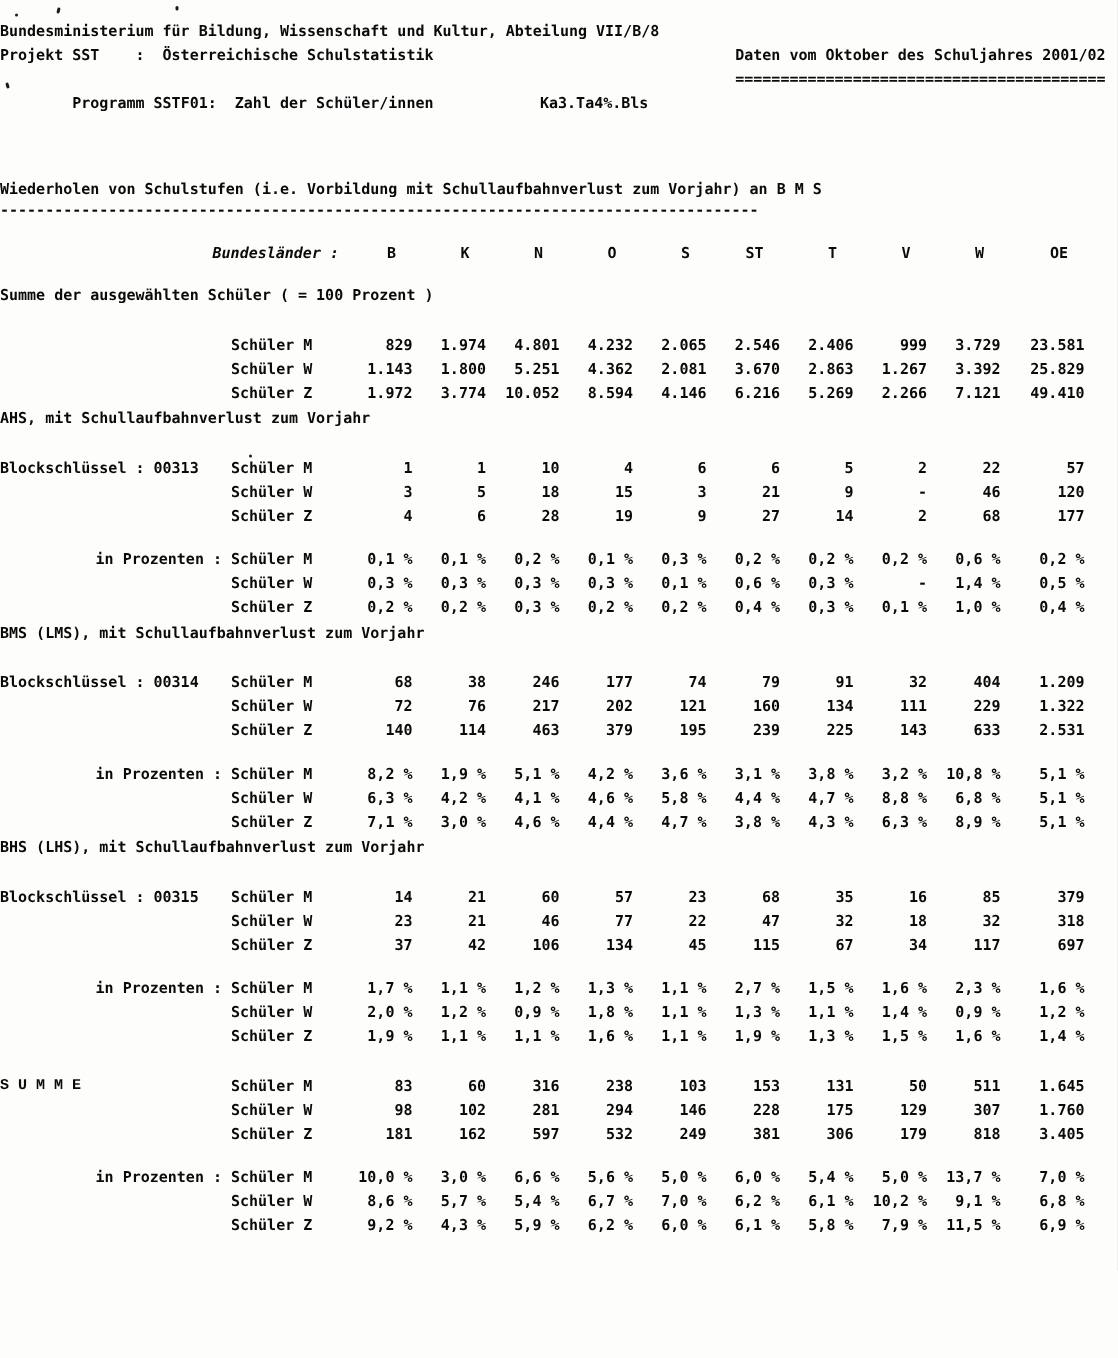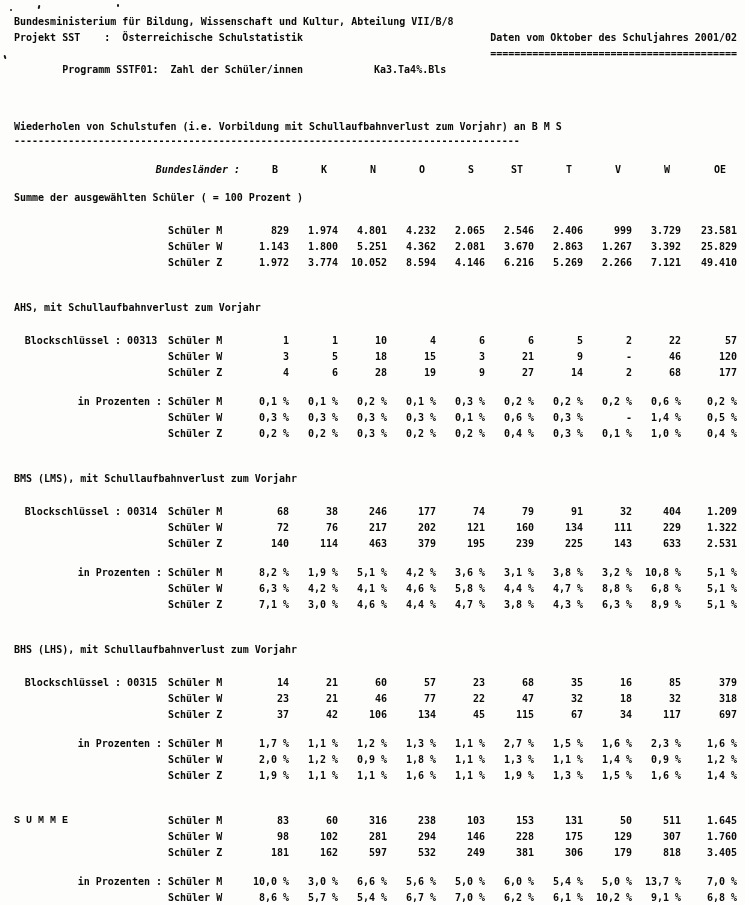--- a/index.html
+++ b/index.html
@@ -5,21 +5,21 @@
   * { margin: 0; padding: 0; box-sizing: border-box; }
   html, body { background: #e8e8e8; }
   .page {
     position: relative;
     width: 745px; height: 905px;
     background: #fdfdfc;
     color: #0a0a0a;
     font-family: "DejaVu Sans Mono", "Liberation Mono", monospace;
     font-weight: 700;
     font-size: 10px;
-    padding: 14px 8px 0 14px;
+    padding: 14px 8px 0 0;
     overflow: hidden;
   }
   pre, .pre { font: inherit; white-space: pre; }
 
   
   .report-header { margin-bottom: 26px; }
   .hline { display: flex; justify-content: space-between; line-height: 16px; }
   .hline .left { white-space: pre; }
   .hline .right { white-space: pre; text-align: right; }
   .program-note { margin-left: 71px; }
@@ -31,28 +31,28 @@
   
   .bund-row {
     display: grid;
     grid-template-columns: 226px repeat(9, 49px) 56px;
     line-height: 16px;
     margin-bottom: 12px;
   }
   .bund-label { text-align: right; font-style: italic; }
   .col-head { text-align: right; padding-right: 11px; }
 
-  .tsection { margin-top: 29px; }
+  .tsection { margin-top: 1px; }
   .tsection:first-of-type { margin-top: 0; }
   .section-heading { line-height: 16px; margin-bottom: 17px; }
   .section-heading:empty { margin-bottom: 17px; }
 
   .group { display: grid; grid-template-columns: 154px 569px; align-items: start; }
   .group + .group { margin-top: 13px; }
-  .key { line-height: 16px; white-space: pre; text-align: center; }
+  .key { line-height: 16px; white-space: pre; }
   .key[data-align="right"]  { text-align: right; padding-right: 6px; }
   .key[data-align="center"] { text-align: left; font-family: Liberation Mono, monospace; }
 
   .rows {}
   .trow {
     display: grid;
     grid-template-columns: 72px repeat(9, 49px) 56px;
     line-height: 16px;
   }
   .rlabel { white-space: pre; }

